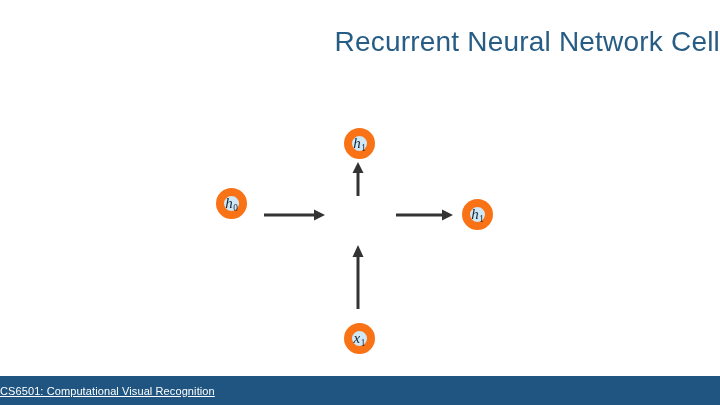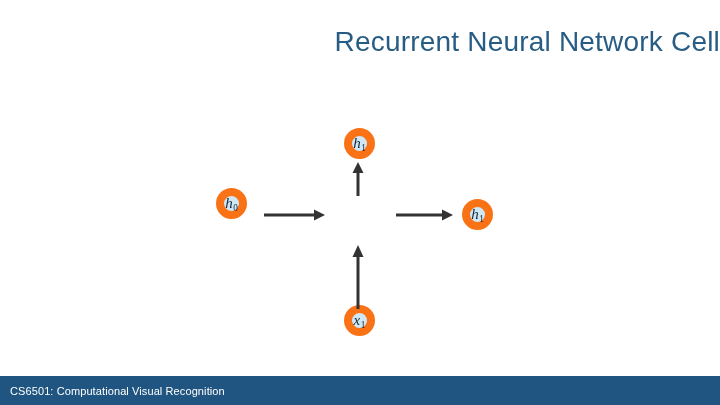--- a/index.html
+++ b/index.html
@@ -86,21 +86,21 @@
   #node-h0-left {
     left: 216px;  top: 188px;  width: 31px; height: 31px; font-size: 15px;
   }
   #node-rnn {
     left: 334px;  top: 194px;  width: 47px; height: 47px; font-size: 13px;
   }
   #node-h1-right {
     left: 462px;  top: 199px;  width: 31px; height: 31px; font-size: 15px;
   }
   #node-x1-bottom {
-    left: 344px;  top: 305px;  width: 31px; height: 31px; font-size: 15px;
+    left: 344px;  top: 323px;  width: 31px; height: 31px; font-size: 15px;
   }
 
   
   .arrow {
     position: absolute;
   }
   .arrow svg { display: block; overflow: visible; }
 
   #arrow-h0-to-rnn  { left: 264px; top: 207px;  width: 62px; height: 16px; }
   #arrow-rnn-to-h1  { left: 396px; top: 207px;  width: 58px; height: 16px; }
@@ -115,23 +115,23 @@
     width: 720px;
     height: 29px;
     background: #1f5580;
     display: flex;
     align-items: center;
   }
   .footer-text {
     color: #ffffff;
     font-family: "Liberation Sans", sans-serif;
     font-size: 11px;
-    padding-left: 10px;
     white-space: nowrap;
     letter-spacing: 0.1px;
+    text-decoration: underline;
   }
 </style>
 </head>
 <body>
 
 <div class="slide">
 
   <div class="slide-title">Recurrent Neural Network Cell</div>
 
   <div class="diagram">

